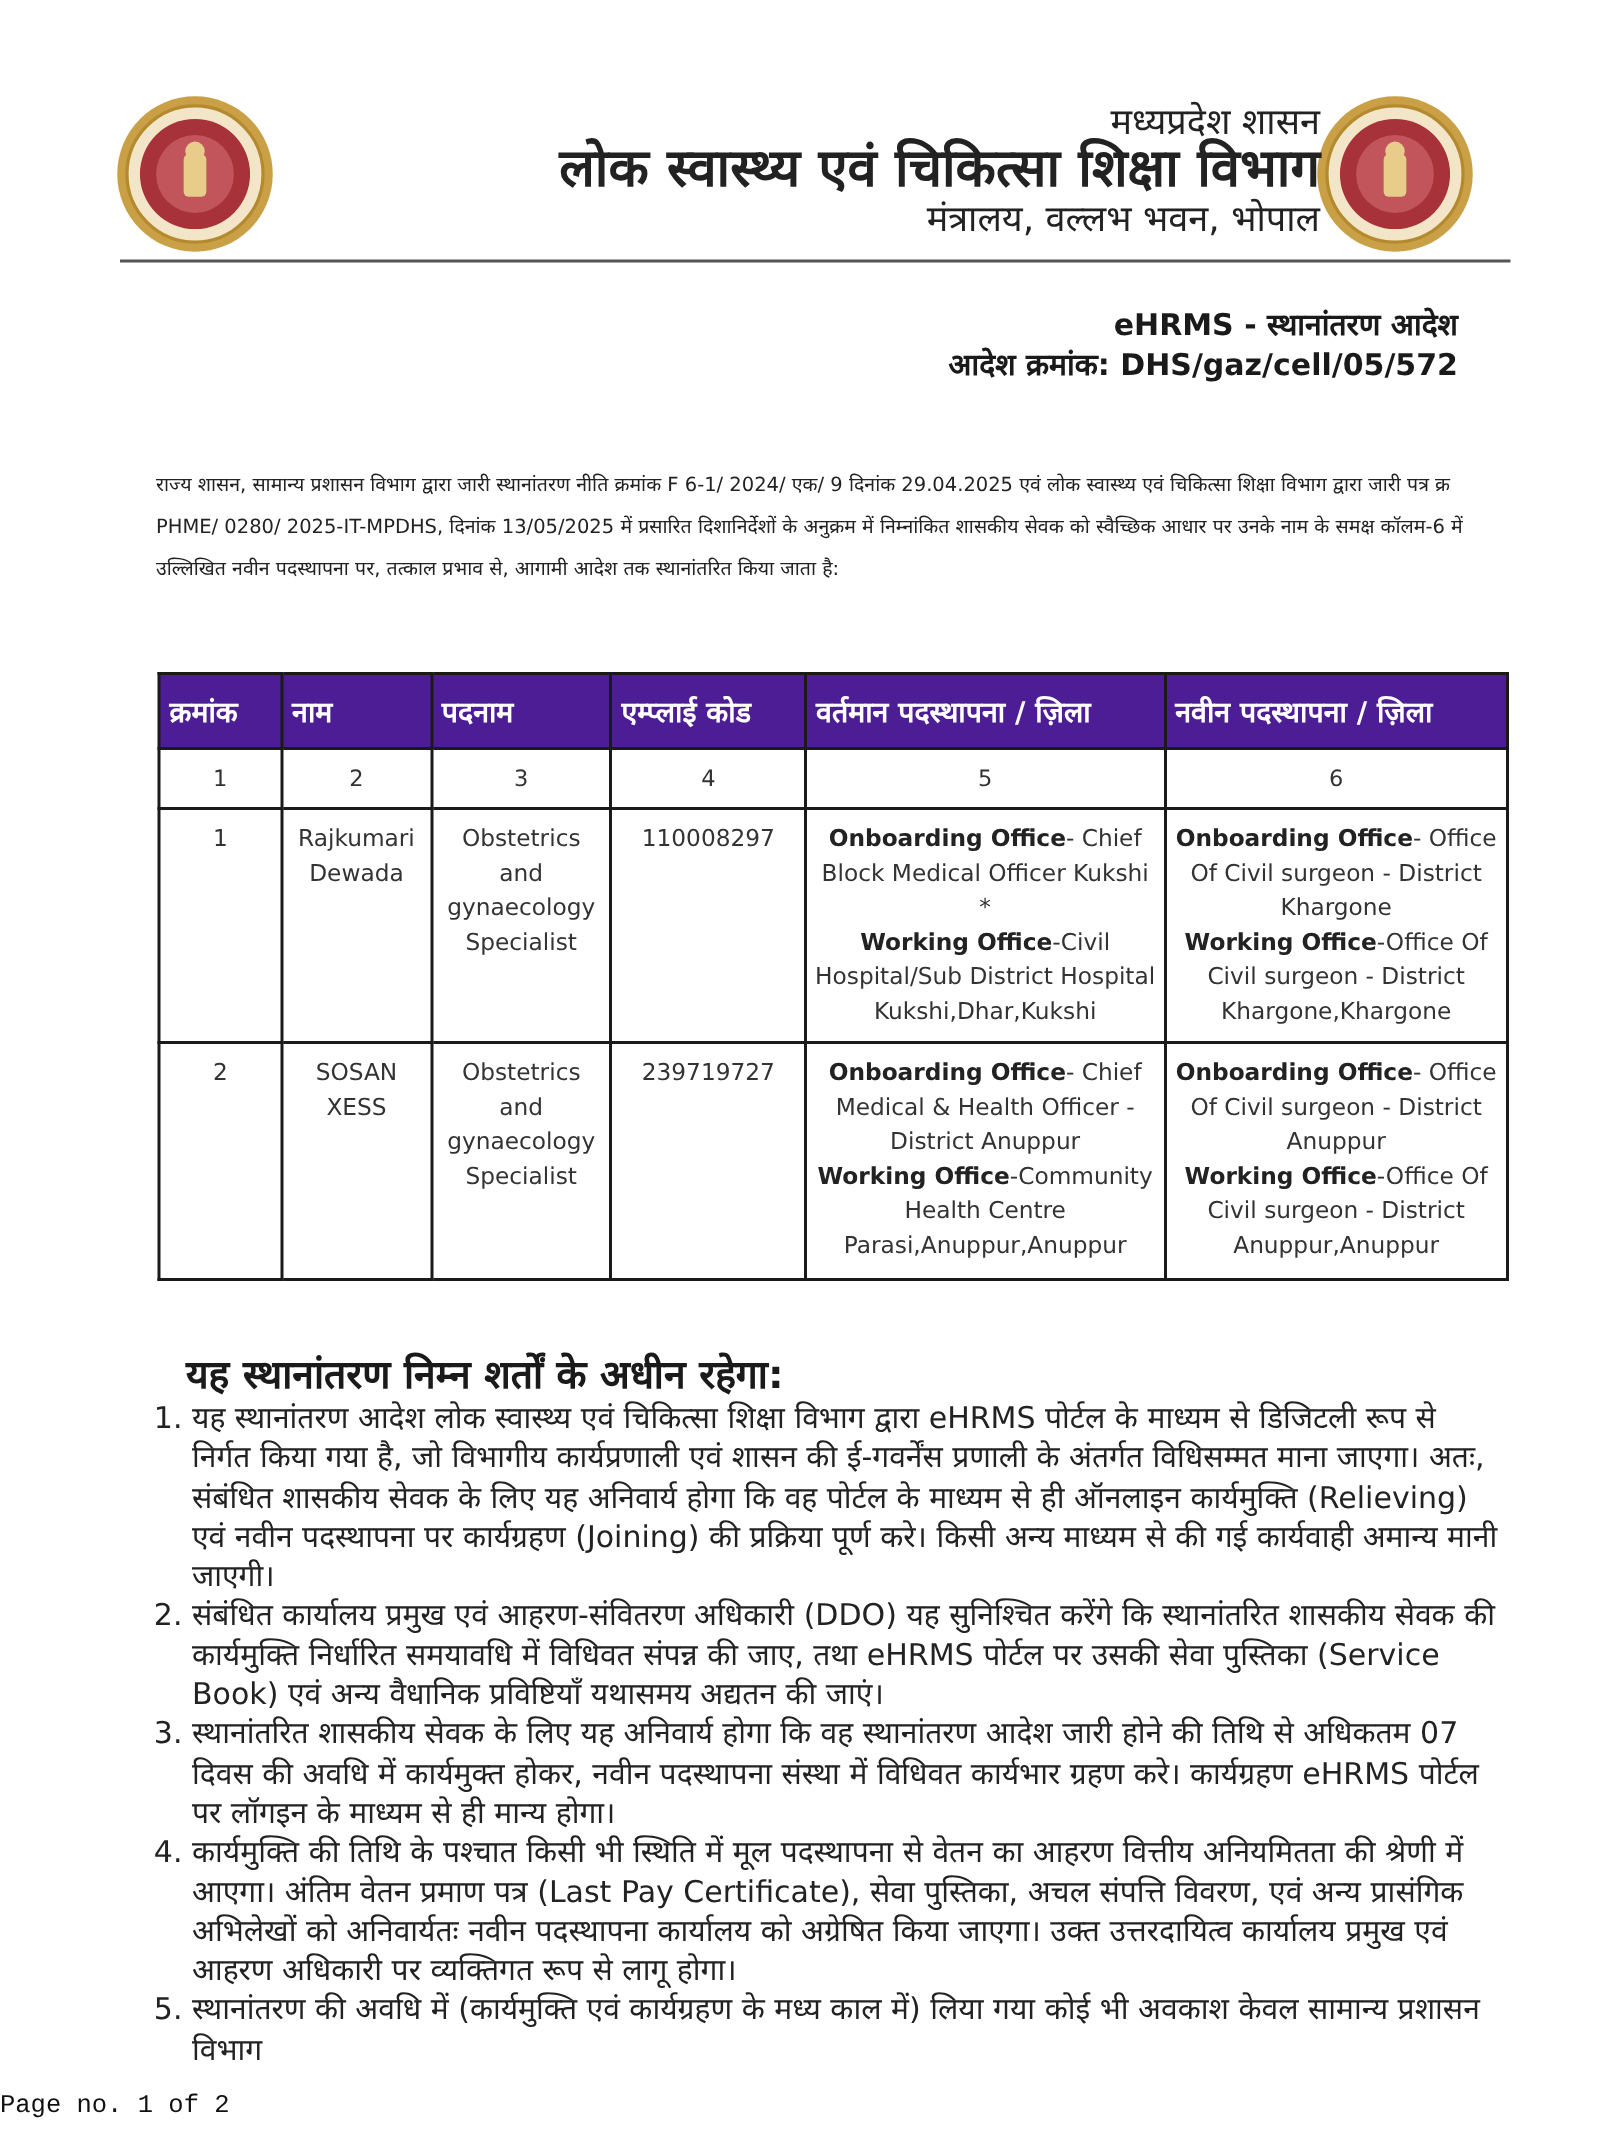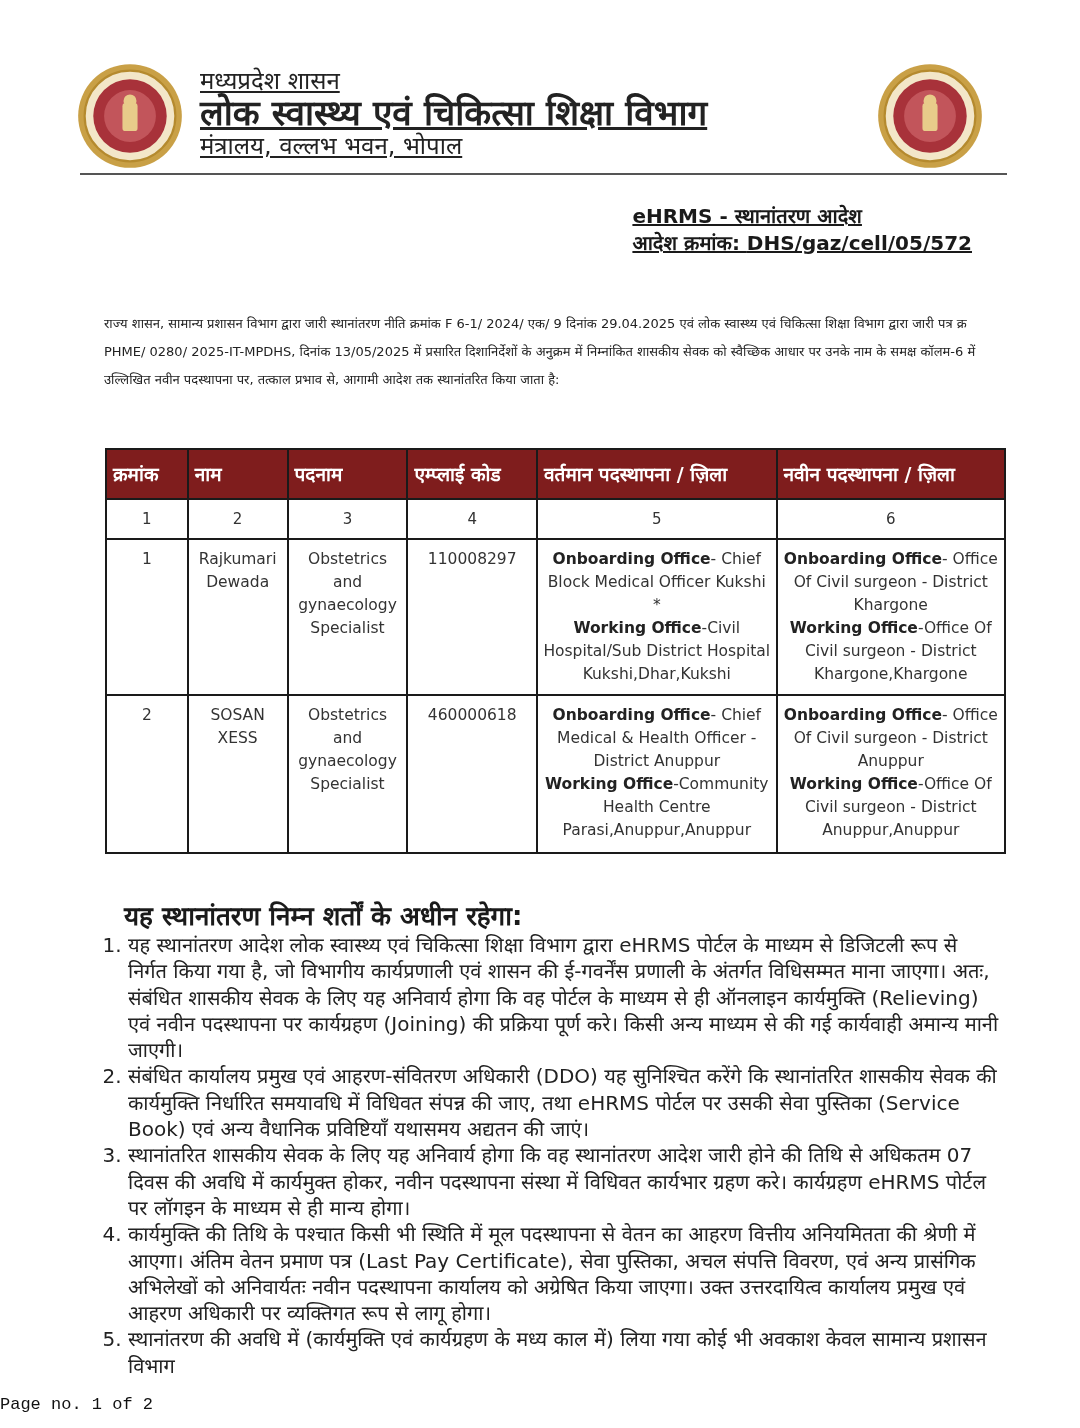--- a/index.html
+++ b/index.html
@@ -1,31 +1,31 @@
 <!DOCTYPE html>
 <html><head>
 <meta charset="utf-8">
 <style>
   html, body { margin:0; padding:0; background:#ffffff; }
   body { width:1080px; height:1428px; position:relative; overflow:hidden;
          font-family:"DejaVu Sans", sans-serif; color:#1f1f1f; }
   .emblem { position:absolute; top:62px; width:108px; height:108px; }
   .emblem.left { left:76px; }
   .emblem.right { left:876px; }
-  .hdr { position:absolute; left:200px; width:680px; top:66px; text-align:left; color:#222;text-decoration:underline; }
+  .hdr { position:absolute; left:200px; width:680px; top:66px; text-align:right; color:#222; }
   .hdr .l1 { font-size:24px; line-height:30px; }
   .hdr .l2 { font-size:35px; line-height:34px; font-weight:bold; }
   .hdr .l3 { font-size:24px; line-height:32px; }
   .rule { position:absolute; left:80px; top:173px; width:927px; height:2px; background:#555; }
-  .meta { position:absolute; right:108px; top:203px; color:#1a1a1a;text-decoration:underline; }
+  .meta { position:absolute; right:108px; top:203px; text-align:right; color:#1a1a1a; }
   .meta div { font-size:20px; line-height:27px; }
   .meta .b { font-weight:bold; }
   .intro { position:absolute; left:104px; top:310px; width:880px; font-size:13px; line-height:28px; color:#222; }
   table.t { position:absolute; left:105px; top:448px; width:901px; border-collapse:collapse; }
-  table.t th { background:#7f1d1d; color:#fff; font-size:19px; font-weight:bold; height:48px;
+  table.t th { background:#4c1d95; color:#fff; font-size:19px; font-weight:bold; height:48px;
                border:2px solid #1a1a1a; text-align:left; padding:0 6px; white-space:nowrap; }
   table.t td { border:2px solid #1a1a1a; font-size:15.5px; line-height:23px; color:#333;
                text-align:center; vertical-align:top; padding:8px 4px; }
   table.t tr.nums td { height:26px; vertical-align:middle; padding:6px 4px; font-size:15px; }
   table.t tr.row1 td { height:130px; }
   table.t tr.row2 td { height:140px; }
   td b { color:#222; }
   .cond-title { position:absolute; left:124px; top:897px; font-size:26px; font-weight:bold; color:#1a1a1a; }
   ol.cond { position:absolute; left:104px; top:932px; width:872px; margin:0; padding:0 0 0 24px;
             font-size:20px; line-height:26.3px; color:#222; }
@@ -106,21 +106,21 @@
     </td>
     <td>
       <b>Onboarding Office</b><span>- Office Of Civil surgeon - District Khargone</span><br>
       <b>Working Office</b><span>-Office Of Civil surgeon - District Khargone,Khargone</span>
     </td>
   </tr>
   <tr class="row2">
     <td>2</td>
     <td>SOSAN XESS</td>
     <td>Obstetrics and gynaecology Specialist</td>
-    <td>460000618</td>
+    <td>239719727</td>
     <td>
       <b>Onboarding Office</b><span>- Chief Medical &amp; Health Officer - District Anuppur</span><br>
       <b>Working Office</b><span>-Community Health Centre Parasi,Anuppur,Anuppur</span>
     </td>
     <td>
       <b>Onboarding Office</b><span>- Office Of Civil surgeon - District Anuppur</span><br>
       <b>Working Office</b><span>-Office Of Civil surgeon - District Anuppur,Anuppur</span>
     </td>
   </tr>
 </tbody>

